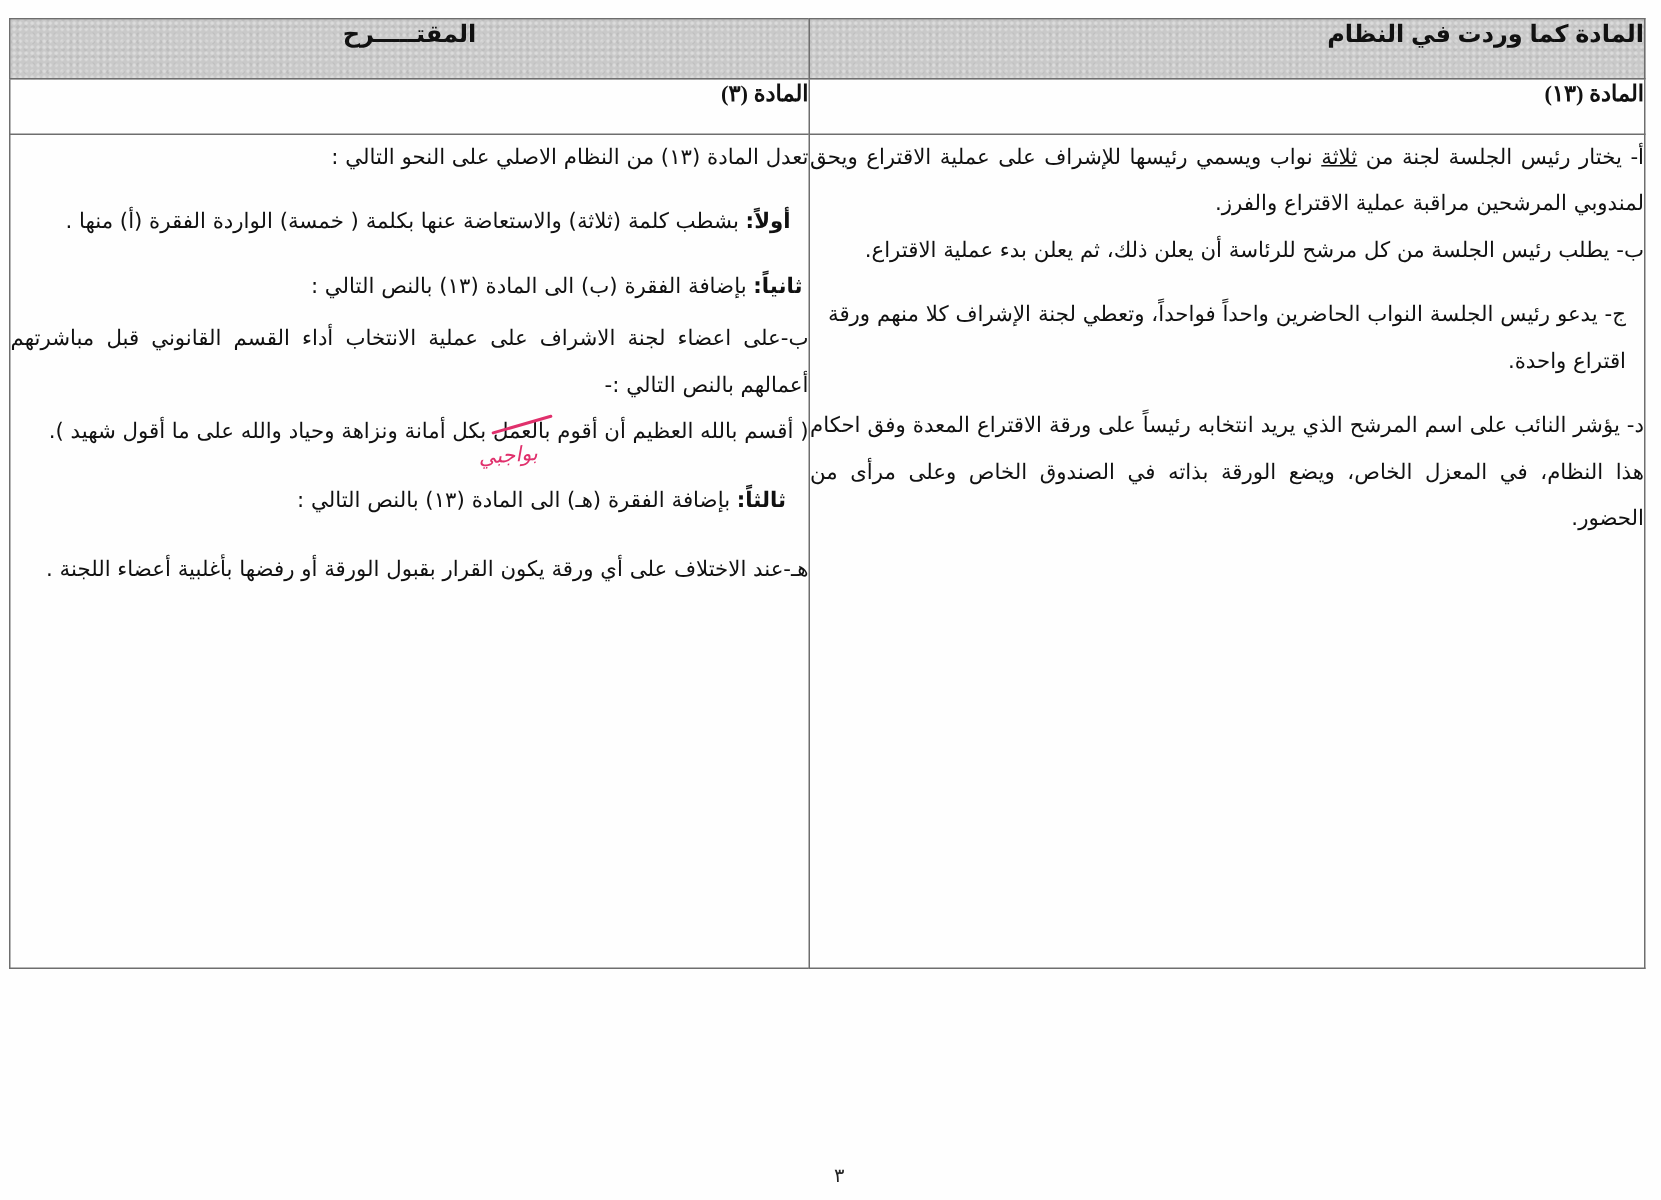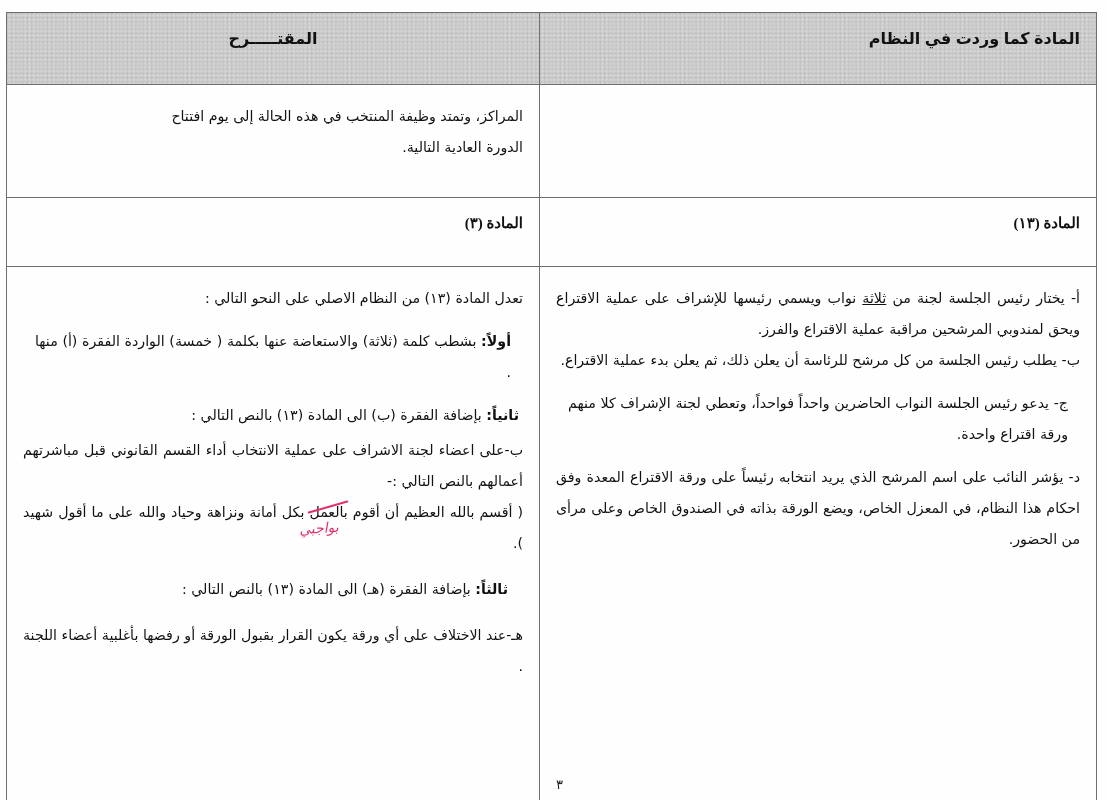--- a/index.html
+++ b/index.html
@@ -26,21 +26,21 @@
     left: 6px;
     top: 12px;
     width: 1090px;
     border-collapse: collapse;
     direction: rtl;
     table-layout: fixed;
   }
   table.cmp td, table.cmp th {
     border: 1px solid #6e6e6e;
     vertical-align: top;
-    padding: 16px;
+    padding: 0;
   }
   col.c-right { width: 557px; }
   col.c-left  { width: 533px; }
 
   .hdr th {
     height: 39px;
     background-color: #c9c9c9;
     background-image:
       radial-gradient(rgba(255,255,255,0.35) 1px, transparent 1.2px),
       radial-gradient(rgba(0,0,0,0.06) 1px, transparent 1.2px);
@@ -117,27 +117,20 @@
       <col class="c-right">
       <col class="c-left">
     </colgroup>
 
     <tbody>
         <tr class="hdr">
       <th class="right-h">المادة كما وردت في النظام</th>
       <th>المقتـــــرح</th>
     </tr>
 
-    <tr class="cont-row">
-      <td class="cell"></td>
-      <td class="cell">
-        <span class="line">المراكز، وتمتد وظيفة المنتخب في هذه الحالة إلى يوم افتتاح</span>
-        <span class="line">الدورة العادية التالية.</span>
-      </td>
-    </tr>
 
     <tr class="art-row">
       <td>المادة (١٣)</td>
       <td>المادة (٣)</td>
     </tr>
 
     <tr class="body-row">
       <td class="cell">
         <p style="margin:0">
           <span>أ- يختار رئيس الجلسة لجنة من </span><span class="u">ثلاثة</span><span> نواب ويسمي رئيسها للإشراف على عملية الاقتراع ويحق لمندوبي المرشحين مراقبة عملية الاقتراع والفرز.</span>

